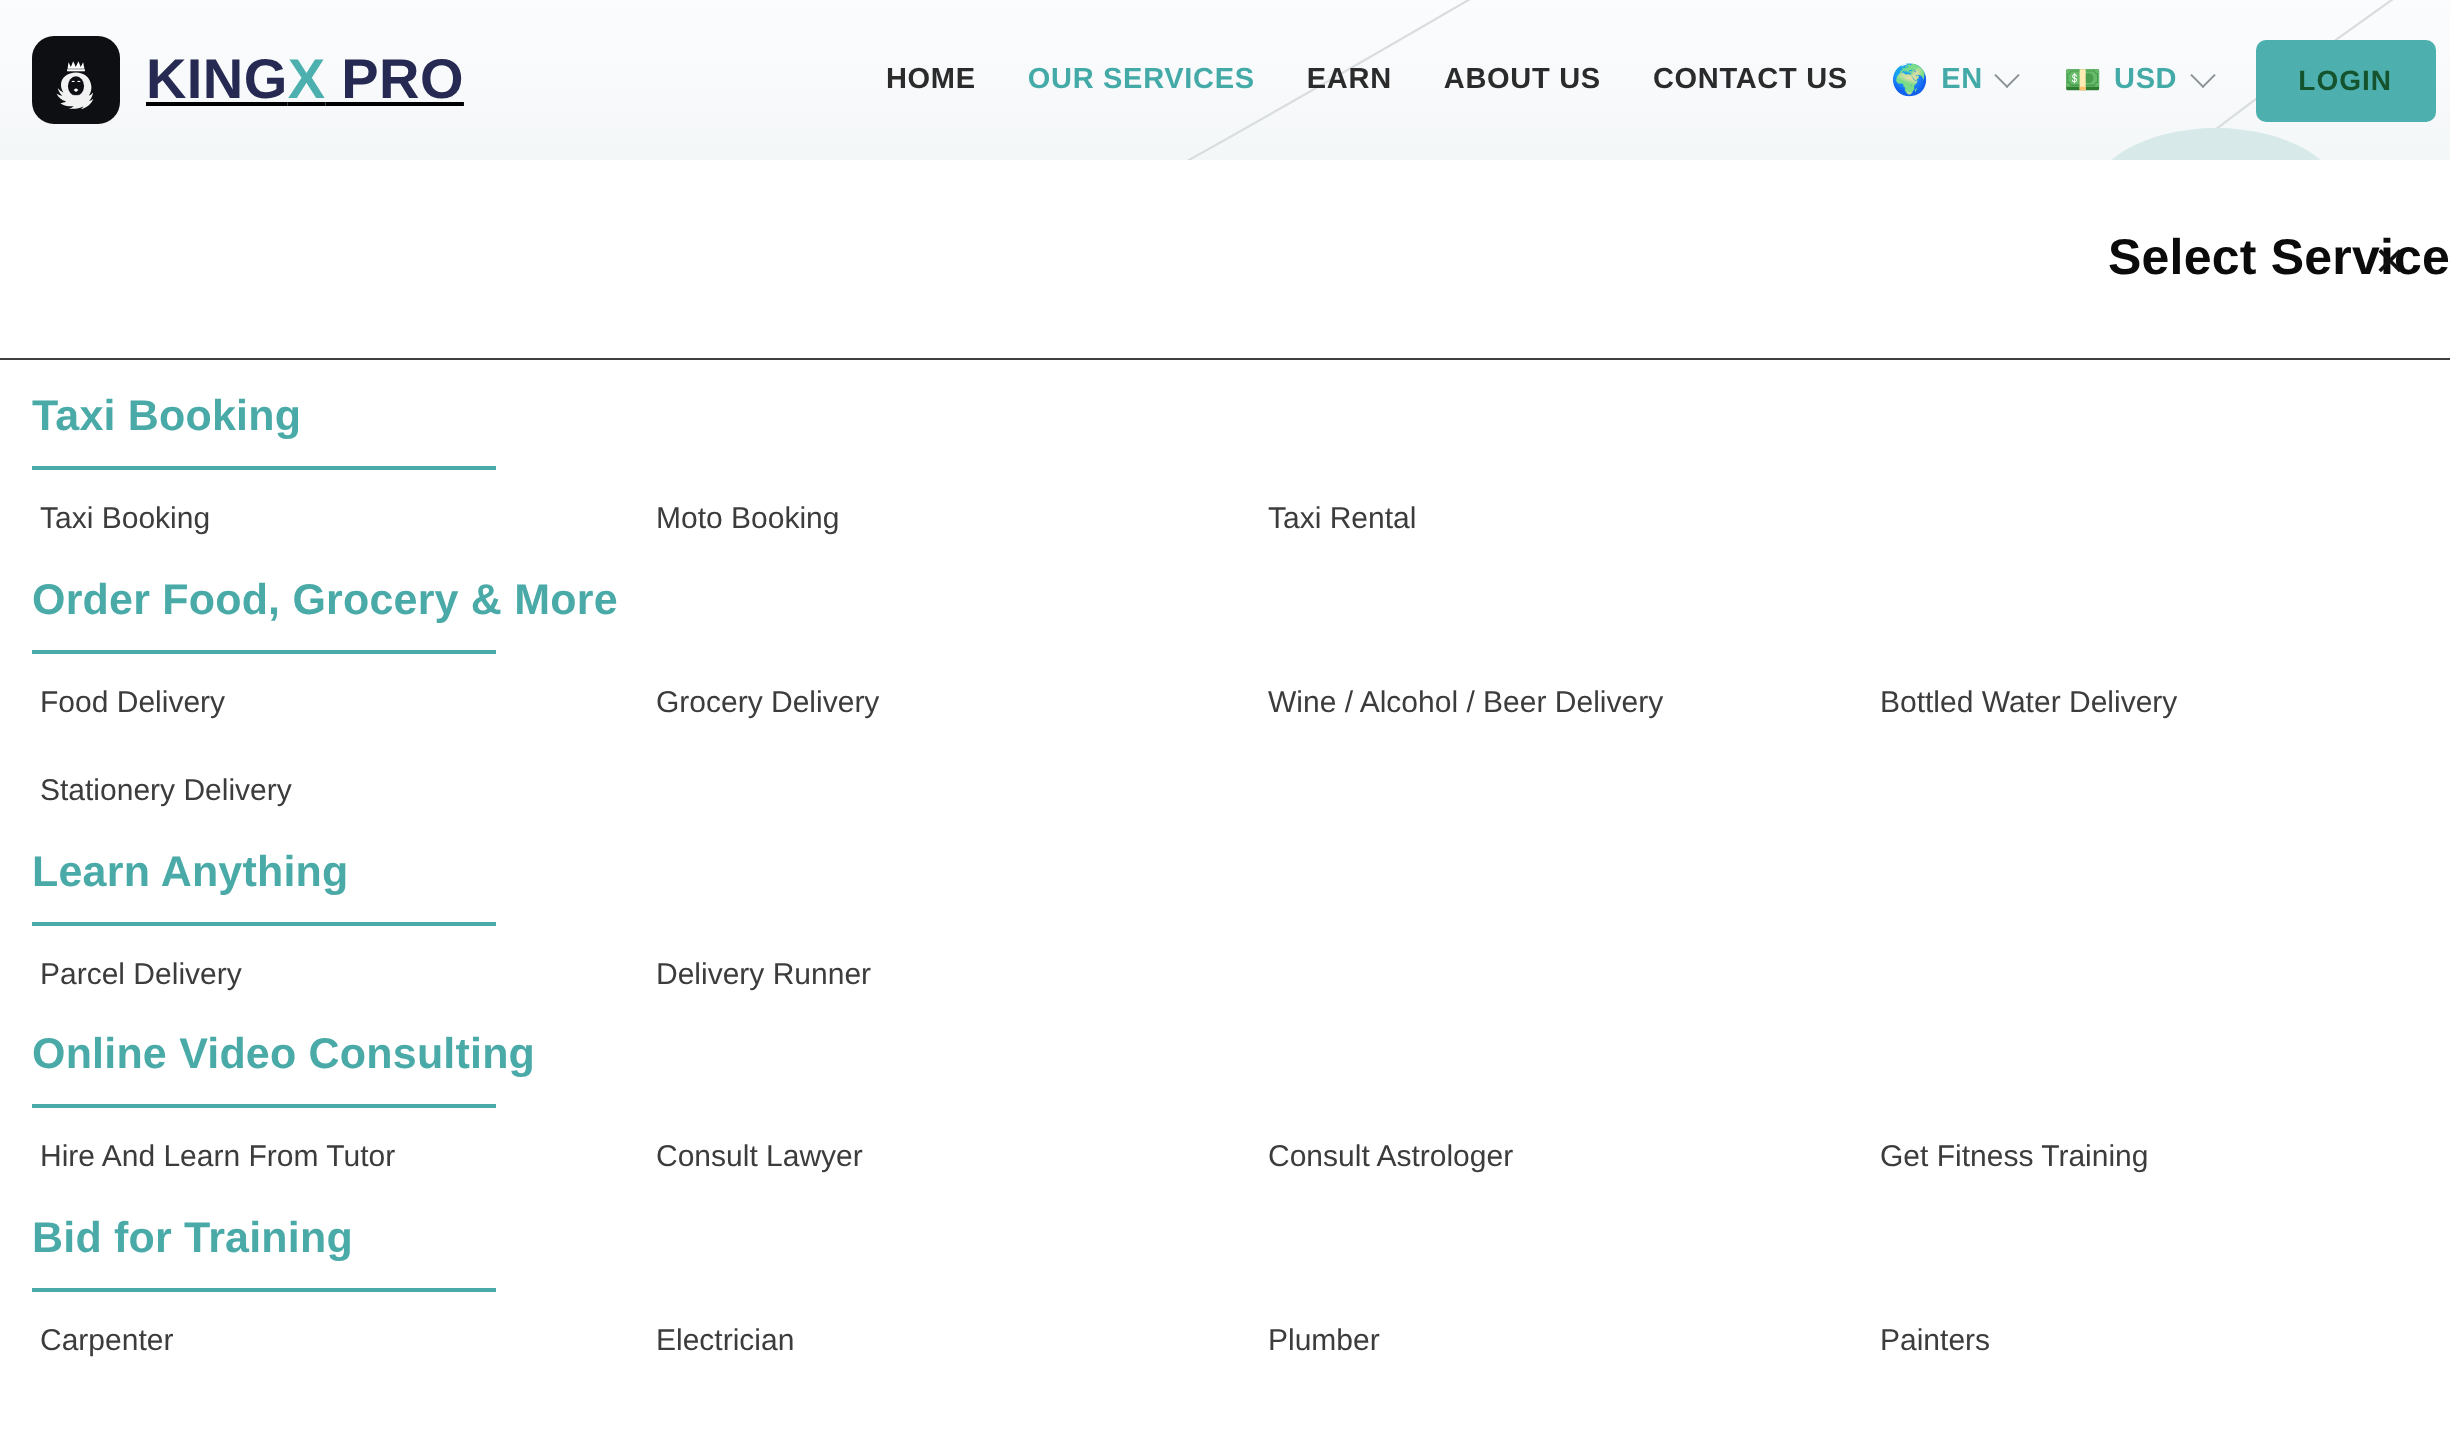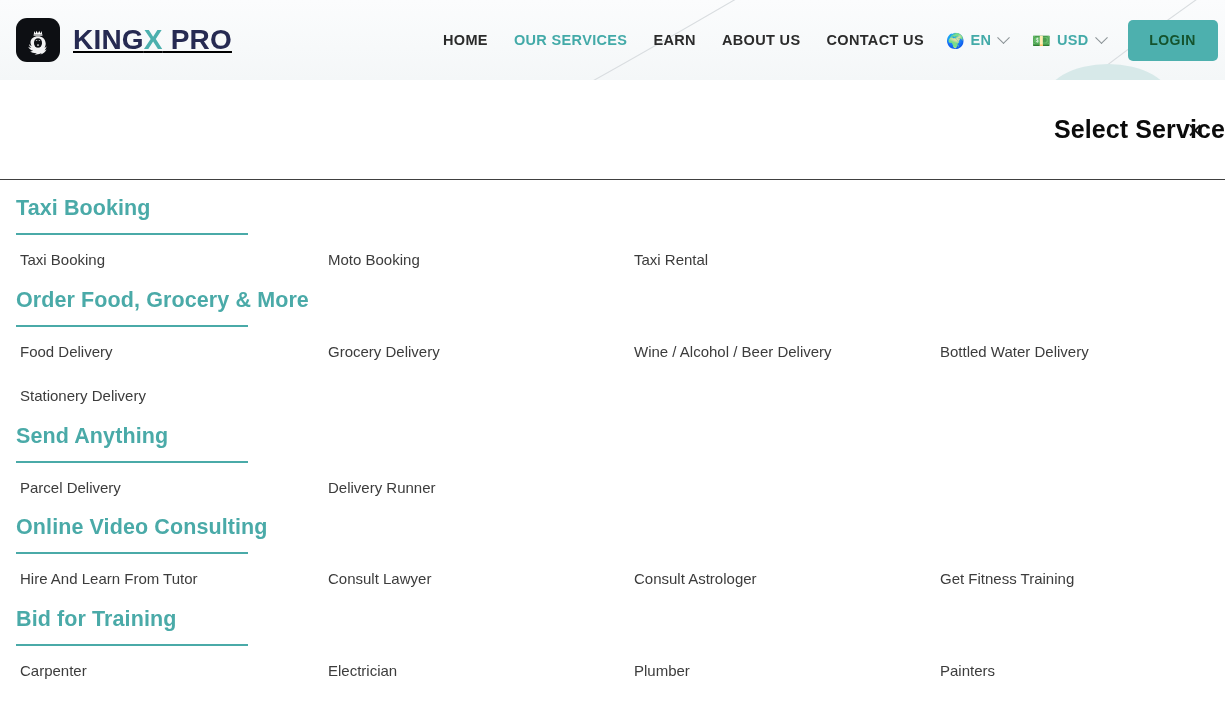--- a/index.html
+++ b/index.html
@@ -317,21 +317,21 @@
       <div class="svc-grid">
         <div class="svc-item">Food Delivery</div>
         <div class="svc-item">Grocery Delivery</div>
         <div class="svc-item">Wine / Alcohol / Beer Delivery</div>
         <div class="svc-item">Bottled Water Delivery</div>
         <div class="svc-item">Stationery Delivery</div>
       </div>
     </div>
 
     <div class="svc-section">
-      <h2 class="svc-section-title">Send Anything</h2>
+      <h2 class="svc-section-title">Learn Anything</h2>
       <div class="svc-section-rule"></div>
       <div class="svc-grid">
         <div class="svc-item">Parcel Delivery</div>
         <div class="svc-item">Delivery Runner</div>
       </div>
     </div>
 
     <div class="svc-section">
       <h2 class="svc-section-title">Online Video Consulting</h2>
       <div class="svc-section-rule"></div>

